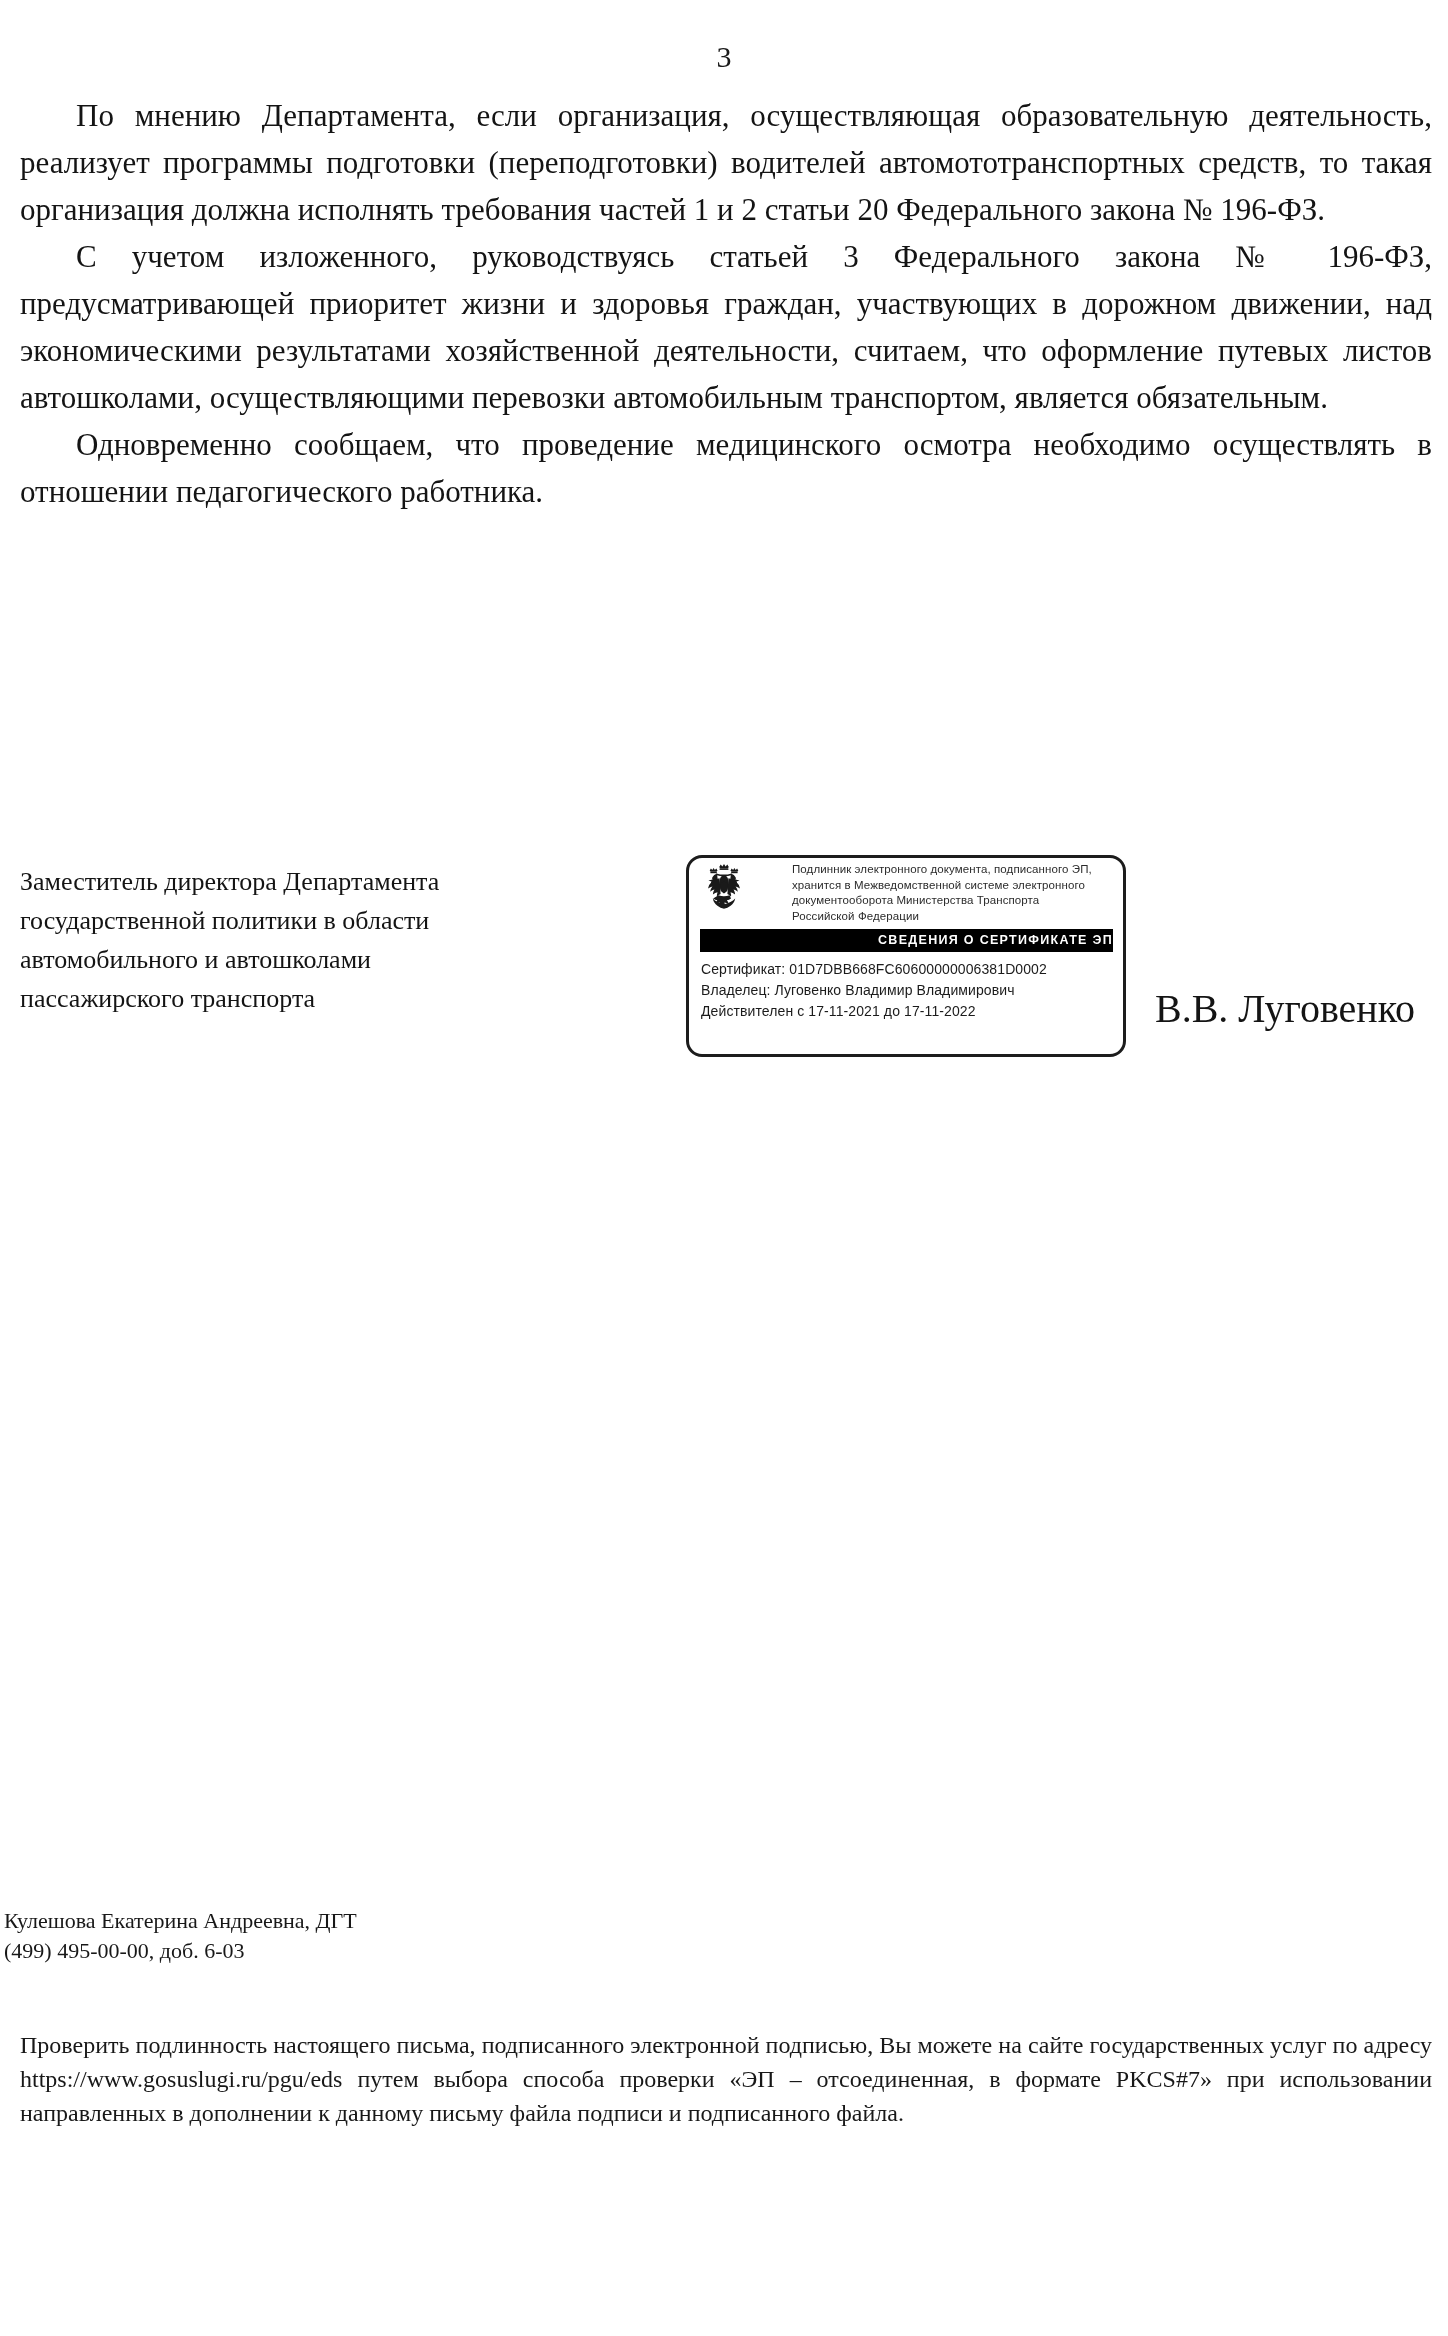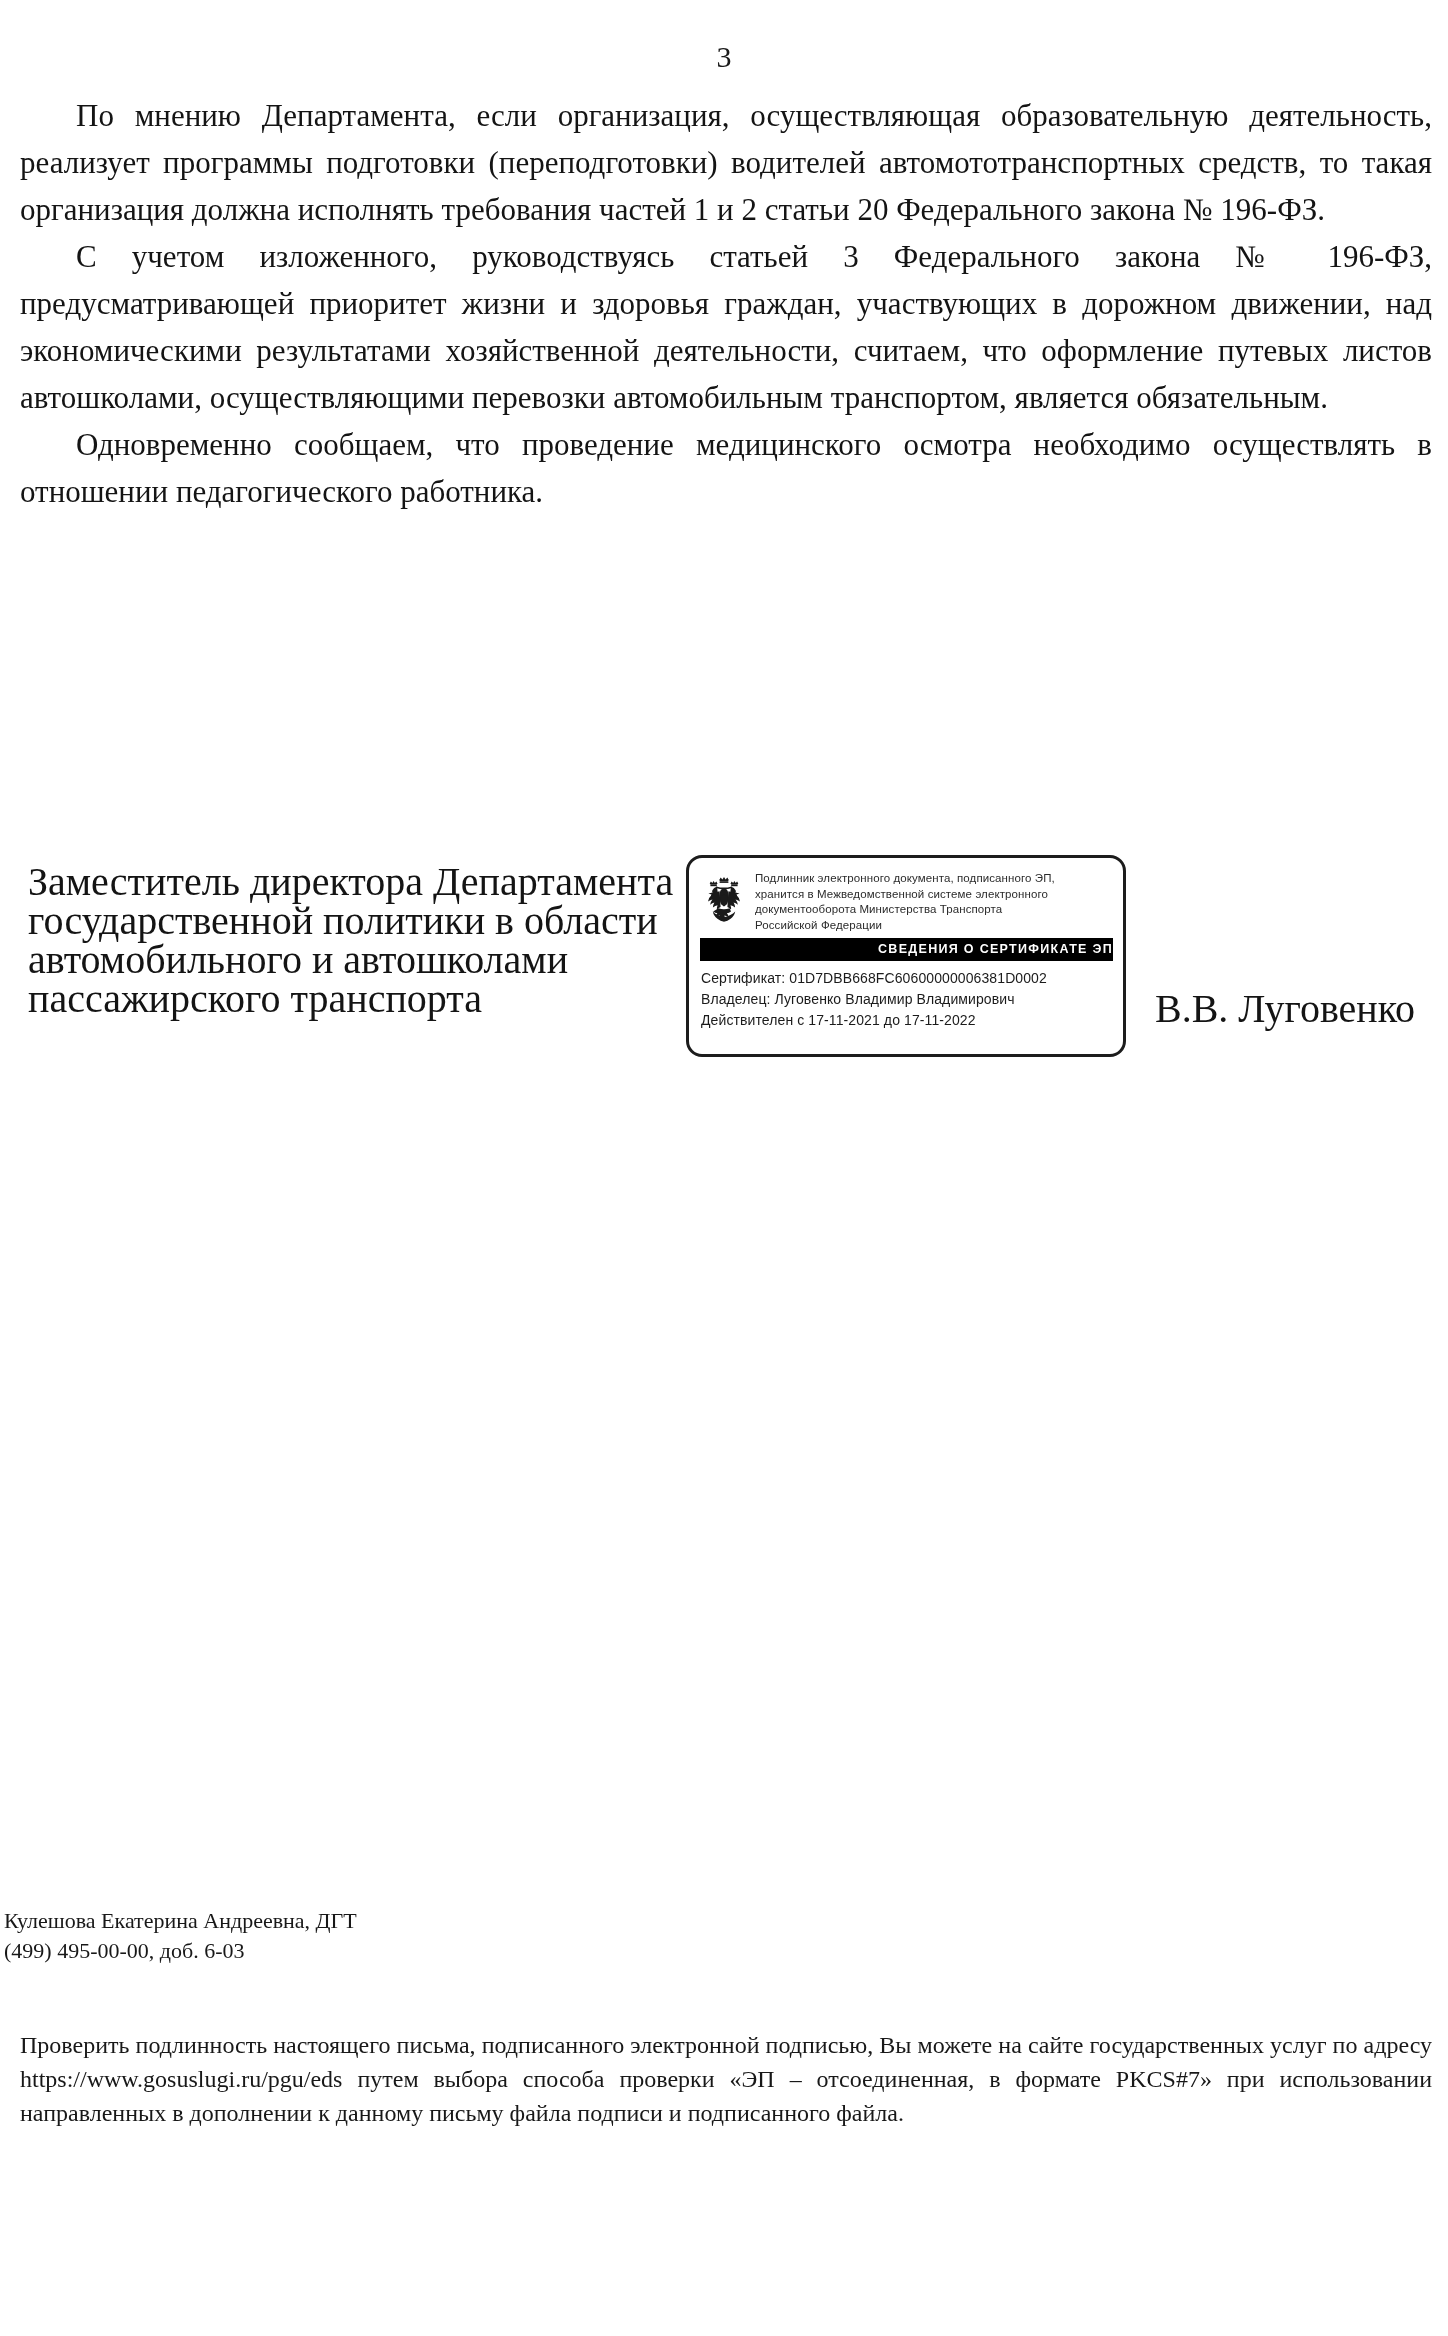--- a/index.html
+++ b/index.html
@@ -54,23 +54,23 @@
   .sig-area {
     position: absolute;
     top: 862px;
     left: 20px;
     width: 1412px;
     height: 220px;
   }
   .sig-title {
     position: absolute;
     top: 0;
-    left: 8px;
+    left: 0;
     width: 640px;
-    font-size: 40px;
+    font-size: 26px;
     line-height: 39px;
     color: #141414;
   }
   .sig-title div { white-space: nowrap; }
 
   .sig-name {
     position: absolute;
     top: 127px;
     left: 1135px;
     font-size: 40px;
@@ -88,22 +88,23 @@
     height: 202px;
     border: 3px solid #1c1c1c;
     border-radius: 16px;
     background: #ffffff;
     box-sizing: border-box;
     font-family: "Liberation Sans", "DejaVu Sans", sans-serif;
     overflow: hidden;
   }
   .stamp-top {
     display: flex;
-    align-items: center;
-    padding: 11px 10px 0 12px;
+    align-items: flex-start;
+    padding: 2px 10px 0 12px;
+    gap: 37px;
   }
   .stamp-emblem {
     width: 46px;
     height: 54px;
     flex: 0 0 46px;
     margin-right: 8px;
     margin-top: 2px;
   }
   .stamp-emblem svg { display: block; width: 46px; height: 54px; }
   .stamp-head-text {

